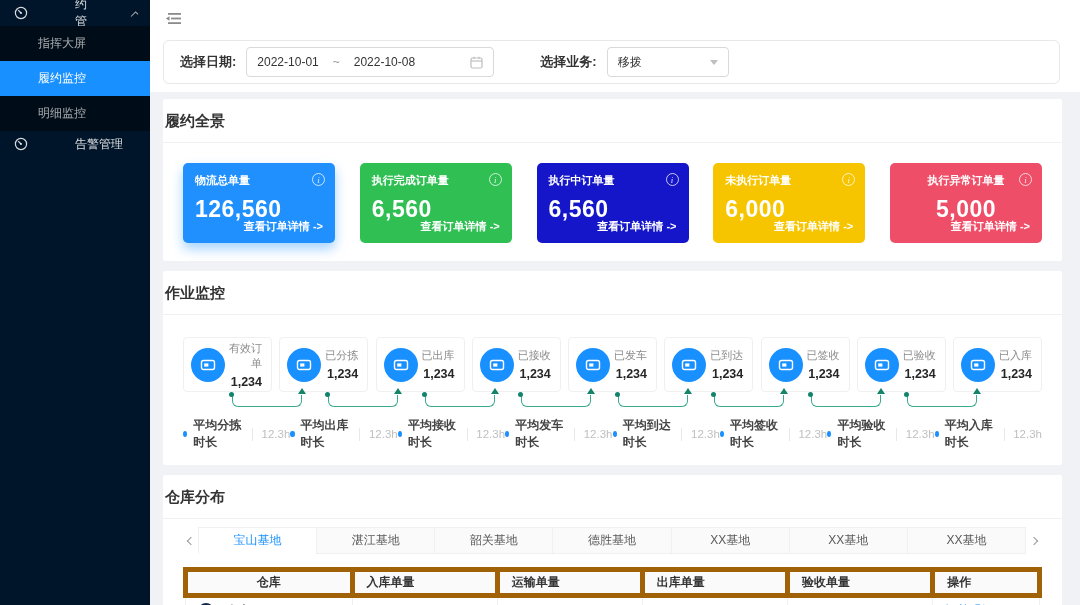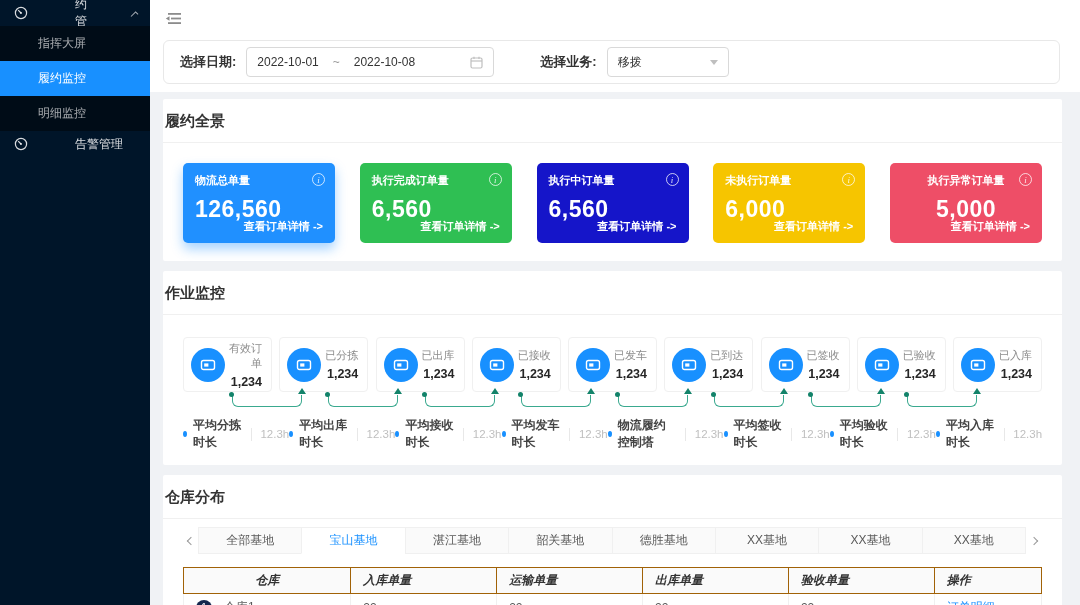--- a/index.html
+++ b/index.html
@@ -89,22 +89,22 @@
   
   .tabsrow { display:flex; align-items:center; padding:8px 0 0 0; }
   .tab-arrow { width:16px; display:flex; justify-content:center; cursor:pointer; }
   .chev { width:6px; height:6px; border-left:1.2px solid #999; border-bottom:1.2px solid #999; }
   .chev.left { transform:rotate(45deg); } .chev.right { transform:rotate(225deg); }
   .tabs { display:flex; flex:1; }
   .tab { flex:1; height:27px; background:#fafafa; border:1px solid #f0f0f0; margin-left:-1px;
     display:flex; align-items:center; justify-content:center; font-size:12px; color:#595959; cursor:pointer; }
   .tab.active { background:#fff; color:#1890ff; border-bottom-color:#fff; }
   .wtable { width:100%; border-collapse:collapse; margin-top:13px; }
-  .wtable th { background:#fafafa; border:1px solid #a16207; height:26px; font-size:12px; color:#333;
-    font-weight:bold; text-align:left; padding-left:12px;font-style:italic; }
+  .wtable th { background:#fafafa; border:5px solid #a16207; height:26px; font-size:12px; color:#333;
+    font-weight:bold; text-align:left; padding-left:12px; }
   .wtable th.c { text-align:center; padding-left:0; }
   .wtable td { border:1px solid #f0f0f0; height:28px; font-size:12px; color:#595959; padding-left:12px; }
   .wtable .col1 { width:19.5%; } .wtable .col2,.wtable .col3,.wtable .col4,.wtable .col5 { width:17%; }
   .namecell { display:flex; align-items:center; gap:12px; }
   .badge { width:16px; height:16px; border-radius:50%; background:#13264d; color:#fff; font-size:10px;
     display:flex; align-items:center; justify-content:center; }
   .link { color:#1890ff; cursor:pointer; }
 
   svg { display:block; }
 </style>
@@ -366,21 +366,21 @@
                 <span class="sval">12.3h</span>
               </div>
             <div class="stat">
                 <span class="dot"></span>
                 <span class="slab">平均发车时长</span>
                 <span class="vline"></span>
                 <span class="sval">12.3h</span>
               </div>
             <div class="stat">
                 <span class="dot"></span>
-                <span class="slab">物流履约控制塔</span>
+                <span class="slab">平均到达时长</span>
                 <span class="vline"></span>
                 <span class="sval">12.3h</span>
               </div>
             <div class="stat">
                 <span class="dot"></span>
                 <span class="slab">平均签收时长</span>
                 <span class="vline"></span>
                 <span class="sval">12.3h</span>
               </div>
             <div class="stat">
@@ -401,23 +401,20 @@
 
       <section class="card">
         <div class="sec-title">仓库分布</div>
         <div class="sec-divider"></div>
         <div class="sec-body">
           <div class="tabsrow">
             <span class="tab-arrow">
                 <span class="chev left"></span>
               </span>
             <div class="tabs">
-              <div class="tab">
-                  <span>全部基地</span>
-                </div>
               <div class="tab active">
                   <span>宝山基地</span>
                 </div>
               <div class="tab">
                   <span>湛江基地</span>
                 </div>
               <div class="tab">
                   <span>韶关基地</span>
                 </div>
               <div class="tab">

